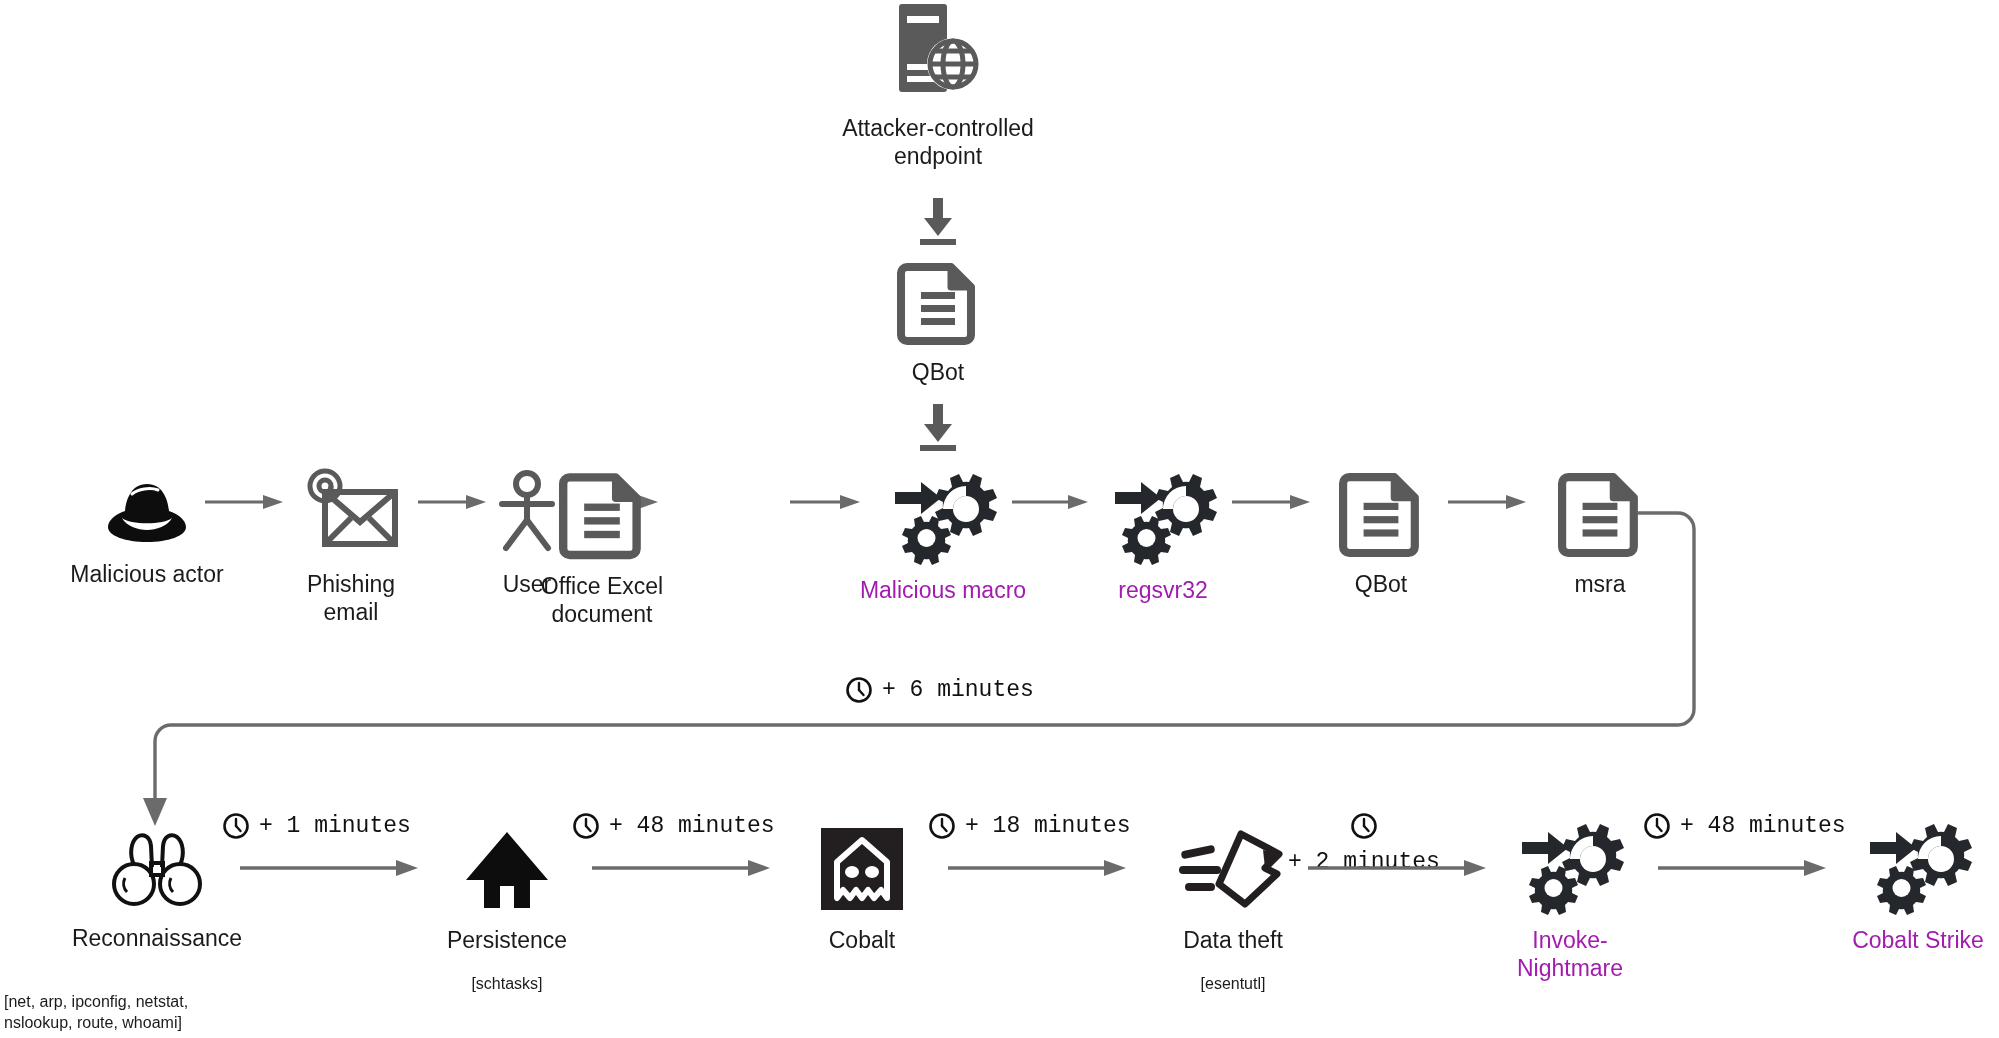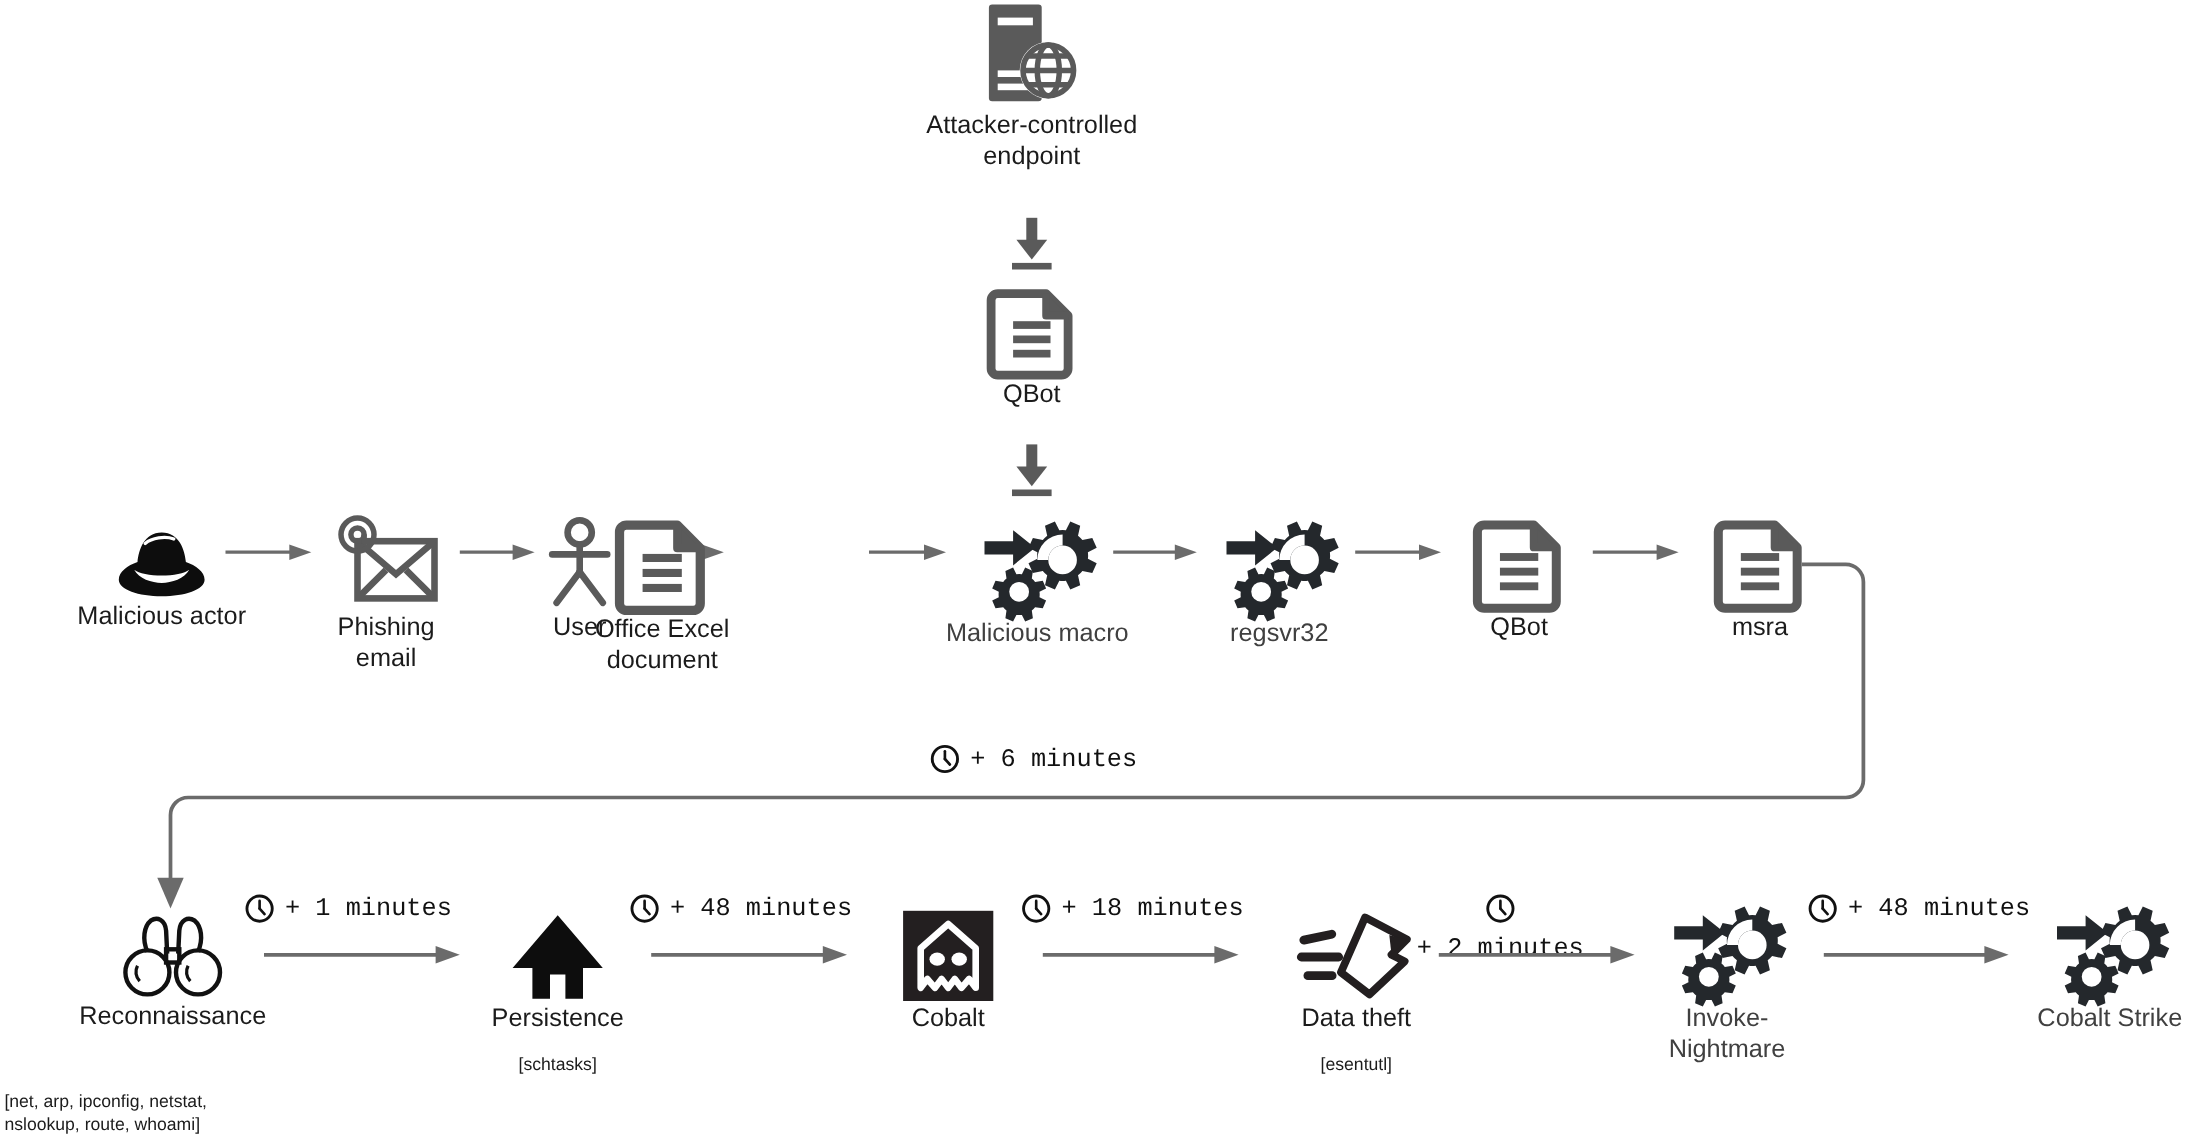--- a/index.html
+++ b/index.html
@@ -9,28 +9,28 @@
     font-family:"Liberation Sans",sans-serif;
     overflow:hidden;
     position:relative;
   }
   #canvas{position:absolute;inset:0;}
 
   
   .node{position:absolute;display:flex;flex-direction:column;align-items:center;}
   .node .icon{display:flex;align-items:center;justify-content:center;}
   .label{
-    margin-top:1px;
+    margin-top:16px;
     font-size:23px;
     color:#1b1b1b;
     text-align:center;
     line-height:1.22;
     white-space:pre-line;
   }
-  .label.gray{color:#404040;text-align:center;}
+  .label.gray{color:#a21caf;text-align:center;}
   .sub{
     margin-top:20px;
     font-size:16px;
     color:#1b1b1b;
     text-align:center;
     line-height:1.3;
     white-space:pre-line;
   }
   .sub.left{text-align:left;}
 

